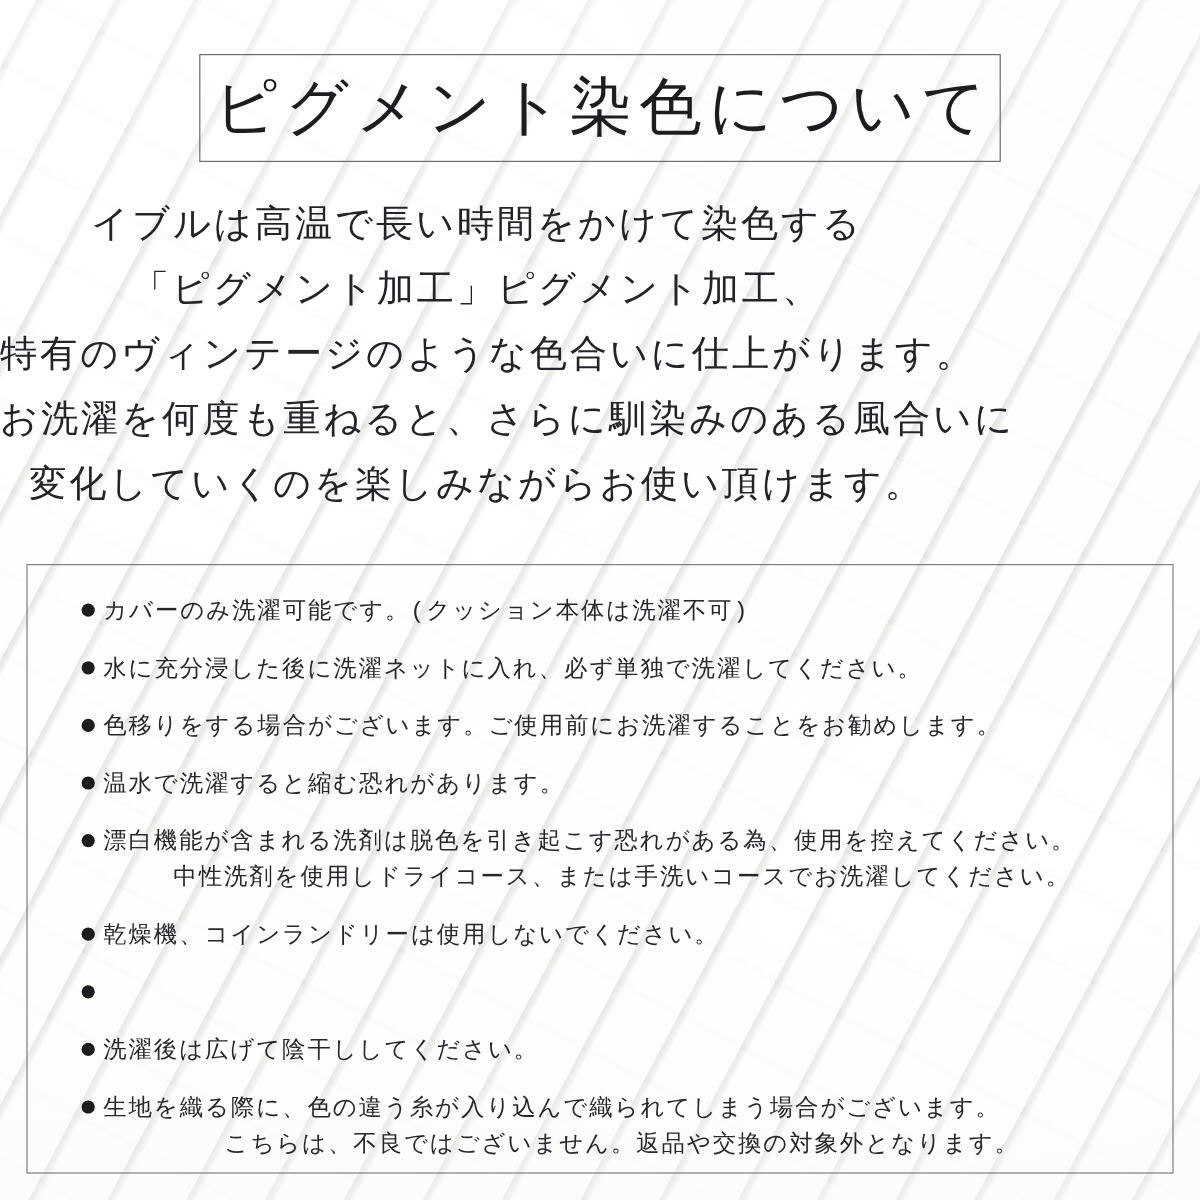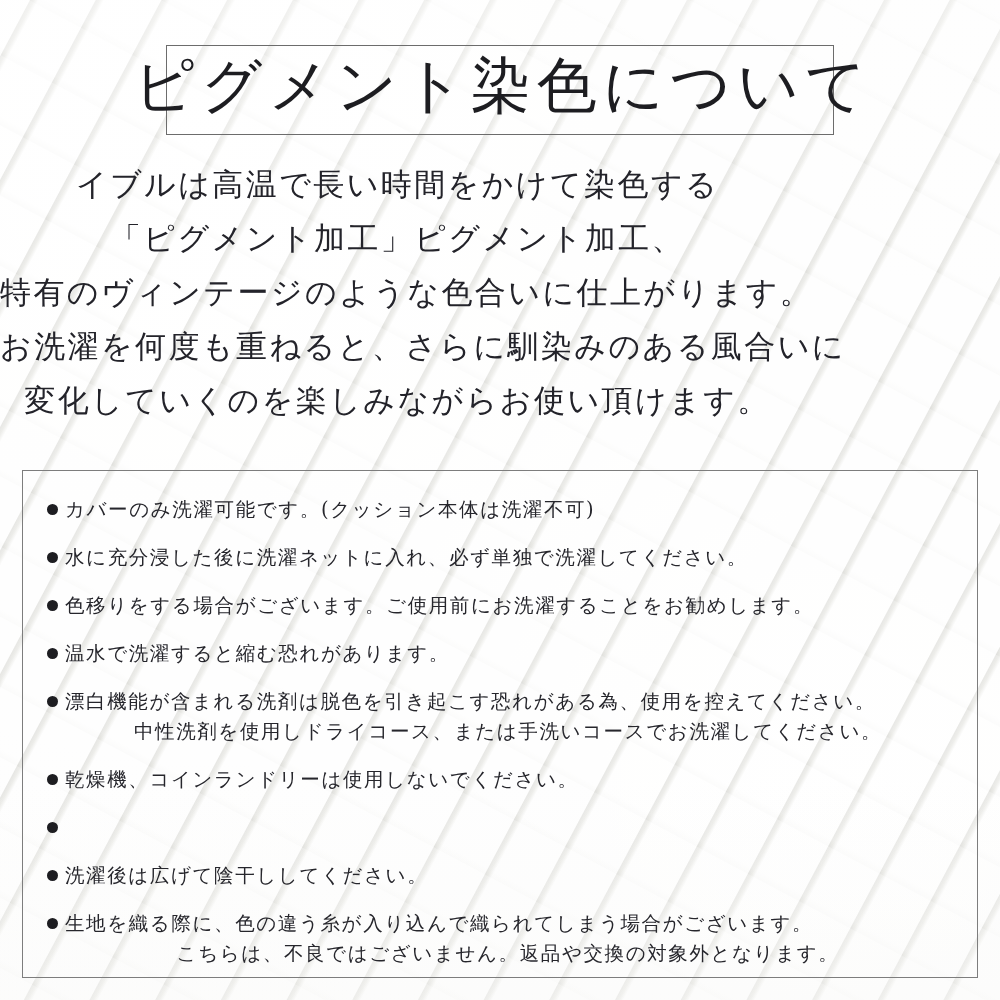--- a/index.html
+++ b/index.html
@@ -67,57 +67,56 @@
     top: 45px;
     width: 668px;
     height: 90px;
     border: 1px solid #6c6c6c;
     box-sizing: border-box;
     display: flex;
     align-items: center;
     justify-content: center;
   }
   .title-text {
-    font-size: 60px;
+    font-size: 52px;
     letter-spacing: 6px;
     color: #1d1d21;
     white-space: nowrap;
     font-weight: 400;
     line-height: 1;
     padding-left: 6px;
-    font-family: Liberation Mono, monospace;
   }
 
   
   .lead {
     position: absolute;
     left: 0;
     top: 160px;
     width: 795px;
     text-align: center;
-    font-family: Liberation Mono, monospace;
   }
   .lead-line {
     font-size: 31px;
     line-height: 54px;
     letter-spacing: 2.4px;
     color: #23232a;
     white-space: nowrap;
   }
 
   
   .notes-box {
     position: absolute;
     left: 22px;
     top: 470px;
     width: 956px;
     height: 508px;
     border: 1px solid #7d7d7d;
     box-sizing: border-box;
-    padding: 24px 34px 10px 24px;
+    padding: 24px 34px 10px 45px;
+    font-family: Liberation Mono, monospace;
   }
   .note {
     display: block;
     margin-bottom: 18px;
   }
   .note-line {
     font-size: 19.5px;
     line-height: 30px;
     letter-spacing: 1.6px;
     color: #26262c;

